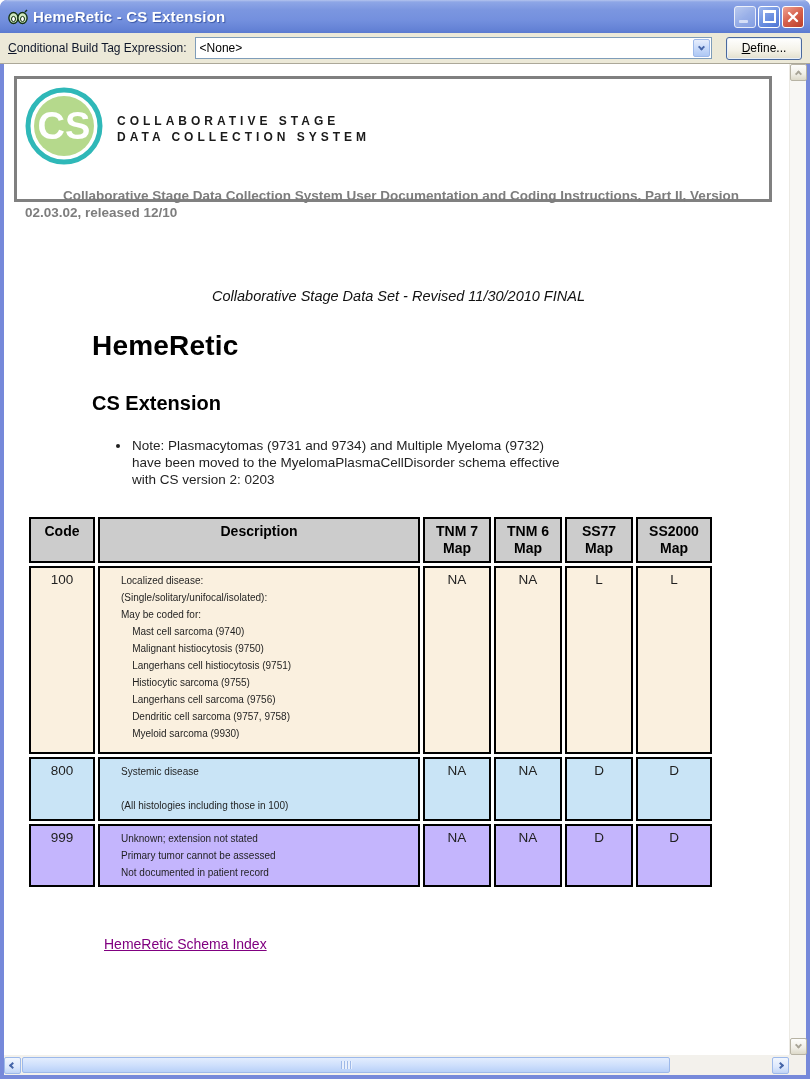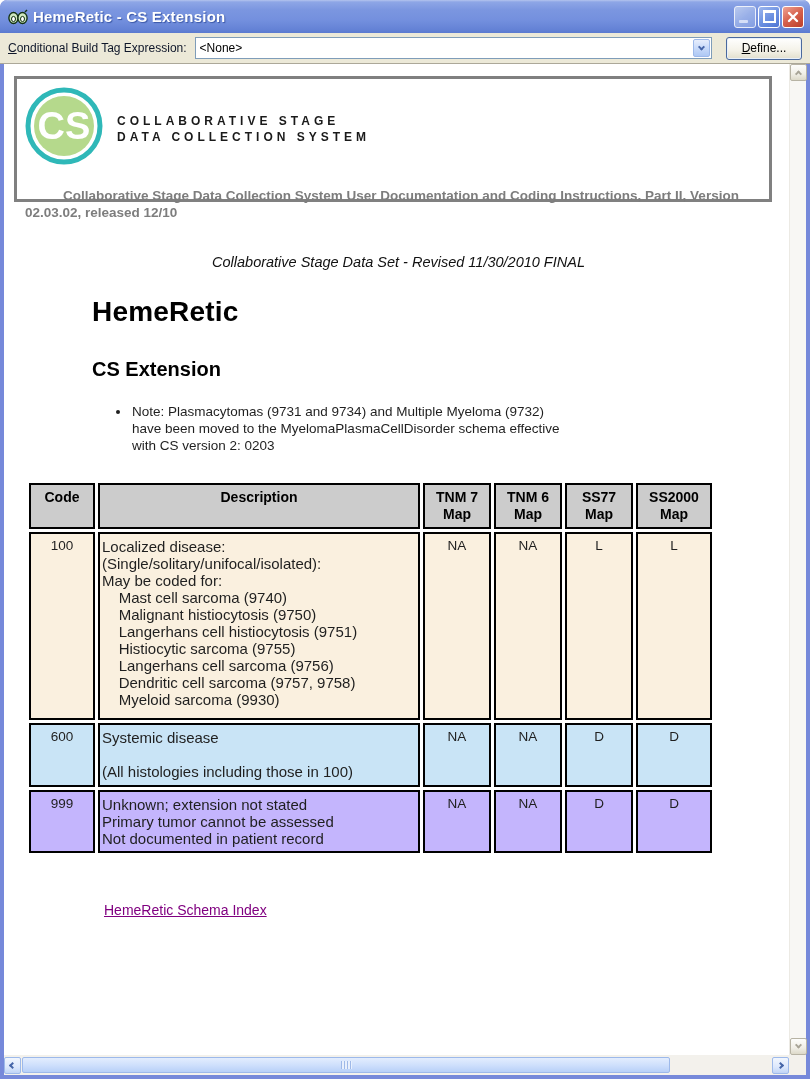--- a/index.html
+++ b/index.html
@@ -98,39 +98,39 @@
     width:758px; height:126px;
   }
   .brand-row{ display:flex; align-items:flex-start; }
   .cs-logo{ width:78px; height:78px; flex:0 0 78px; }
   .brand-text{ margin:26px 0 0 14px; font-size:12px; font-weight:bold; color:#1a1a1a; letter-spacing:4px; line-height:16px; white-space:pre-line;}
   .doc-info{
     margin-top:22px; color:#7d7d7d; font-weight:bold; font-size:13.5px;
     line-height:17px; text-indent:38px;
   }
 
-  .revision-line{ text-align:center; font-style:italic; font-size:14.5px; color:#111; margin-top:52px; }
+  .revision-line{ text-align:center; font-style:italic; font-size:14.5px; color:#111; margin-top:86px; }
 
   .main-block{ margin-left:78px; }
   h1.page-title{ font-size:28px; font-weight:bold; color:#000; margin-top:26px; letter-spacing:0.2px;}
   h2.section-title{ font-size:20px; font-weight:bold; color:#000; margin-top:30px; }
   .note-row{ display:flex; margin-top:22px; margin-left:24px; font-size:13.5px; color:#1f1f1f; line-height:17px;}
   .note-bullet{ width:4px; height:4px; background:#1f1f1f; border-radius:50%; margin:7px 12px 0 0; flex:0 0 4px;}
   .note-text{ white-space:pre-line; }
 
   
   table.data-table{ border-collapse:separate; border-spacing:3px; margin:26px 0 0 -66px; }
   table.data-table td, table.data-table th{ border:2px solid #000; vertical-align:top; }
   th.hdr{ background:#cccccc; font-size:14px; font-weight:bold; color:#000; text-align:center; padding:4px 3px; white-space:pre-line; line-height:17px; vertical-align:middle;}
   .col-code{ width:66px; }
   .col-desc{ width:322px; }
   .col-map{ width:68px; }
   .col-map-wide{ width:76px; }
   td.code-cell{ text-align:center; font-size:13.5px; color:#1f1f1f; padding-top:4px; }
-  td.desc-cell{ font-size:15px; color:#1f1f1f; padding:4px 2px; line-height:17px; white-space:pre-wrap; }
+  td.desc-cell{ font-size:10px; color:#1f1f1f; padding:4px 21px; line-height:17px; white-space:pre-wrap; }
   td.map-cell{ text-align:center; font-size:13.5px; color:#1f1f1f; padding-top:4px; }
   tr.row-cream td{ background:#faf0df; }
   tr.row-blue td{ background:#c9e4f6; }
   tr.row-pink td{ background:#c4b5fd; }
   td.tall{ height:188px; } td.mid{ height:64px; } td.low{ height:60px; }
 
   .schema-link{ display:inline-block; margin:46px 0 0 12px; font-size:14px; color:#800080; text-decoration:underline; cursor:pointer;}
 
   
   .vscroll{ grid-column:2; grid-row:1; background:#f8f7f4; display:flex; flex-direction:column; justify-content:space-between; border-left:1px solid #eceae4;}
@@ -243,21 +243,21 @@
     Histiocytic sarcoma (9755)
     Langerhans cell sarcoma (9756)
     Dendritic cell sarcoma (9757, 9758)
     Myeloid sarcoma (9930)</td>
             <td class="map-cell">NA</td>
             <td class="map-cell">NA</td>
             <td class="map-cell">L</td>
             <td class="map-cell">L</td>
           </tr>
           <tr class="row-blue">
-            <td class="code-cell mid">600</td>
+            <td class="code-cell mid">800</td>
             <td class="desc-cell">Systemic disease
 
 (All histologies including those in 100)</td>
             <td class="map-cell">NA</td>
             <td class="map-cell">NA</td>
             <td class="map-cell">D</td>
             <td class="map-cell">D</td>
           </tr>
           <tr class="row-pink">
             <td class="code-cell low">999</td>

